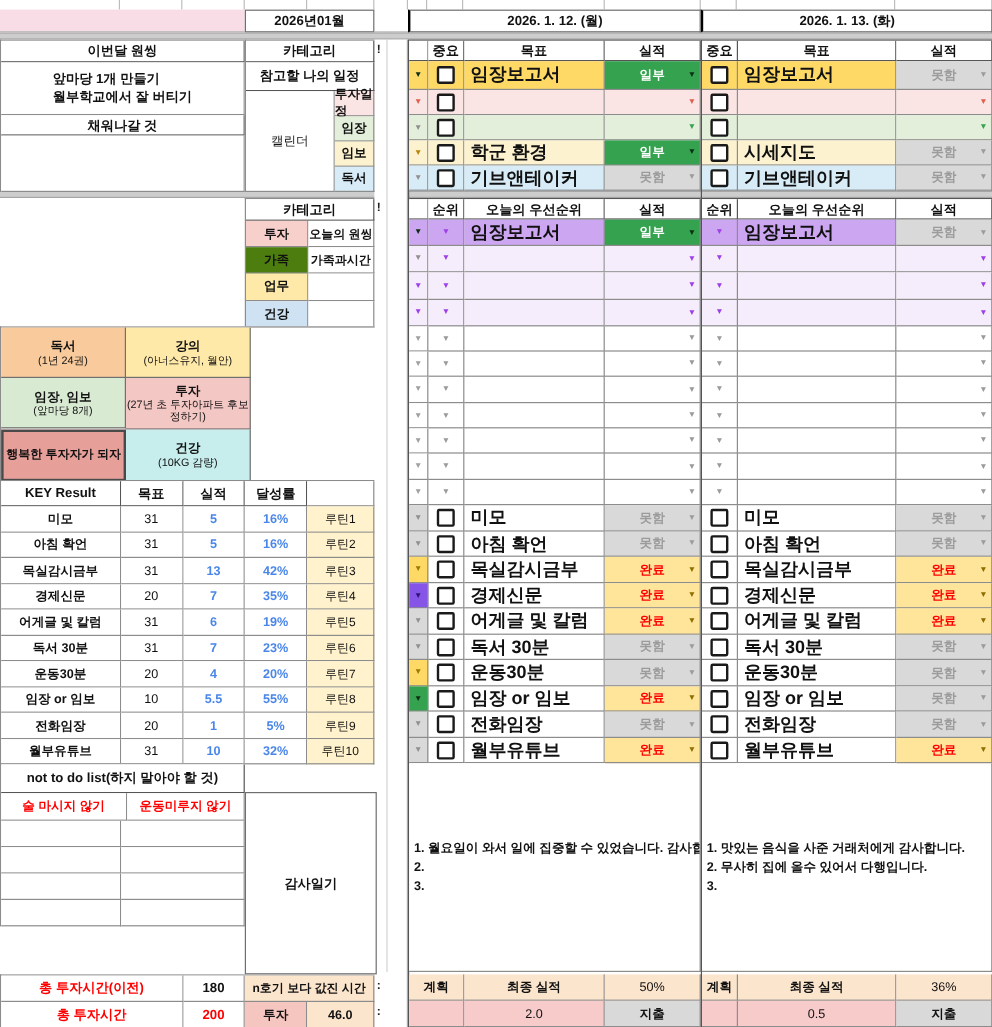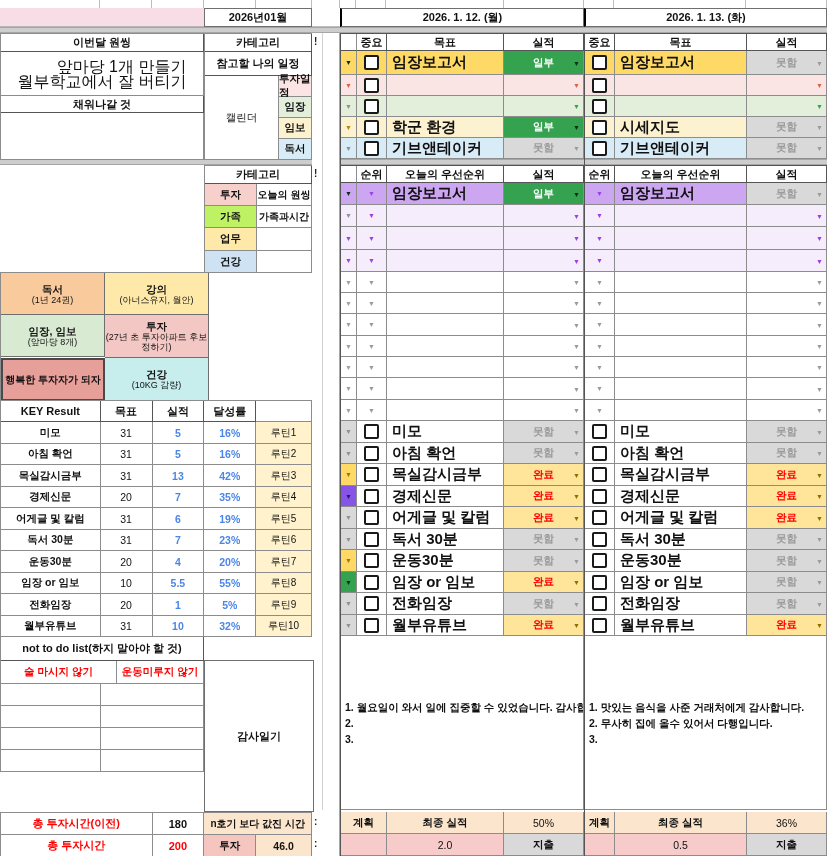--- a/index.html
+++ b/index.html
@@ -22,21 +22,21 @@
   .ovf{position:absolute;left:2px;font-size:10px;font-weight:bold;color:#222}
   .o1{top:3px}.o2{top:135px}.o3{top:783px}.o4{top:805px}
   
   .c{box-sizing:border-box;border-right:1px solid #8c8c8c;border-bottom:1px solid #8c8c8c;
      display:flex;align-items:center;justify-content:center;background:#fff}
   .hd{font-weight:bold;font-size:11px;border-right:1px solid #555;border-bottom:1px solid #555}
   .panel{position:absolute;background:#fff;border-left:1px solid #8c8c8c;border-top:1px solid #8c8c8c;box-sizing:border-box}
   
   .lt{left:0;top:33px;width:204px}
   .lt .h18{height:18px}
-  .goalcell{height:44px;font-weight:normal;font-size:16px;text-align:right;white-space:pre-line;line-height:15px}
+  .goalcell{height:44px;font-weight:bold;font-size:11px;text-align:left;white-space:pre-line;line-height:15px}
   .h17{height:17px}.empty47{height:47px}
   
   .mt{left:204px;top:33px;width:108px}
   .mt .h18{height:18px}
   .refcell{height:24px}
   .calgroup{display:flex;height:84px}
   .calname{width:74px;font-size:10.5px}
   .calitems{flex:1;display:flex;flex-direction:column}
   .calitem{height:21px;font-weight:bold;font-size:10.5px}
   
@@ -71,21 +71,21 @@
   .krow:nth-of-type(odd){height:22px}
   .kname{width:100px;font-weight:bold;font-size:10.5px}
   .kt{width:52px;font-size:10.5px}
   .ka,.kr{width:52px;color:#4a86e8;font-weight:bold;font-size:10.5px}
   .krt{width:56px;background:#fff2cc;font-size:10px}
   
   .ntd{left:0;top:636px;width:204px}
   .ntdh{height:24px}
   .ntdrow{display:flex;height:23px}
   .ntditem{font-weight:bold;font-size:10.5px;color:#ff0000}
-  .ntdi1{width:116px}.ntdi2{flex:1}
+  .ntdi1{width:105px}.ntdi2{flex:1}
   .ntde{display:flex;height:22px}
   .ntde .e1{width:100px}.ntde .e2{flex:1}
   .gratlabel{left:204px;top:660px;width:108px;height:150px;border:1px solid #6f6f6f;background:#fff;
              display:flex;align-items:center;justify-content:center;font-weight:bold;font-size:11px}
   
   .botleft{left:0;top:812px;width:312px}
   .blrow{display:flex;height:22px}
   .bl-label{width:152px;color:#ff0000;font-weight:bold;font-size:11px}
   .bl-num{width:52px;font-weight:bold;font-size:11px}
   .bl-num.red{color:#ff0000}
@@ -126,21 +126,21 @@
   .row[data-tone="pinkrow"]>div{background:#fbe5e4}
   .row[data-tone="greenrow"]>div{background:#e3efda}
   .row[data-tone="creamrow"]>div{background:#fdf2cf}
   .row[data-tone="bluerow"]>div{background:#d8ecf7}
   .row[data-tone="pur1"]>div{background:#cda6f2}
   .row[data-tone="pur2"]>div{background:#f5edfb}
   [data-tone="pinkrow"].calitem{background:#fbe5e4}
   [data-tone="greenrow"].calitem{background:#e3efda}
   [data-tone="creamrow"].calitem{background:#fdf2cf}
   [data-tone="bluerow"].calitem{background:#d8ecf7}
-  [data-tone="catpink"]{background:#f7d0cc}[data-tone="catgreen"]{background:#bef264}
+  [data-tone="catpink"]{background:#f7d0cc}[data-tone="catgreen"]{background:#4d7c0f}
   [data-tone="catcream"]{background:#ffe9a8}[data-tone="catblue"]{background:#cfe2f3}
   
   .pre[data-pre="grn"]{background:#34a24f}.pre[data-pre="grn"] .ar{color:#0b2e14}
   .pre[data-pre="red"]{background:#fff}.pre[data-pre="red"] .ar{color:#e0604f}
   .pre[data-pre="gry"]{background:#d9d9d9}.pre[data-pre="gry"] .ar{color:#909090}
   .pre[data-pre="grygld"]{background:#d9d9d9}.pre[data-pre="grygld"] .ar{color:#b8860b}
   .pre[data-pre="gld"]{background:#ffd966}.pre[data-pre="gld"] .ar{color:#9c7a00}
   .pre[data-pre="pur"]{background:#8655e8}.pre[data-pre="pur"] .ar{color:#33117a}
   .pre[data-pre="grypur"]{background:#d9d9d9}.pre[data-pre="grypur"] .ar{color:#9d3fe8}
   .pre[data-pre="wht"]{background:#fff}.pre[data-pre="wht"] .ar{color:#a0a0a0}

